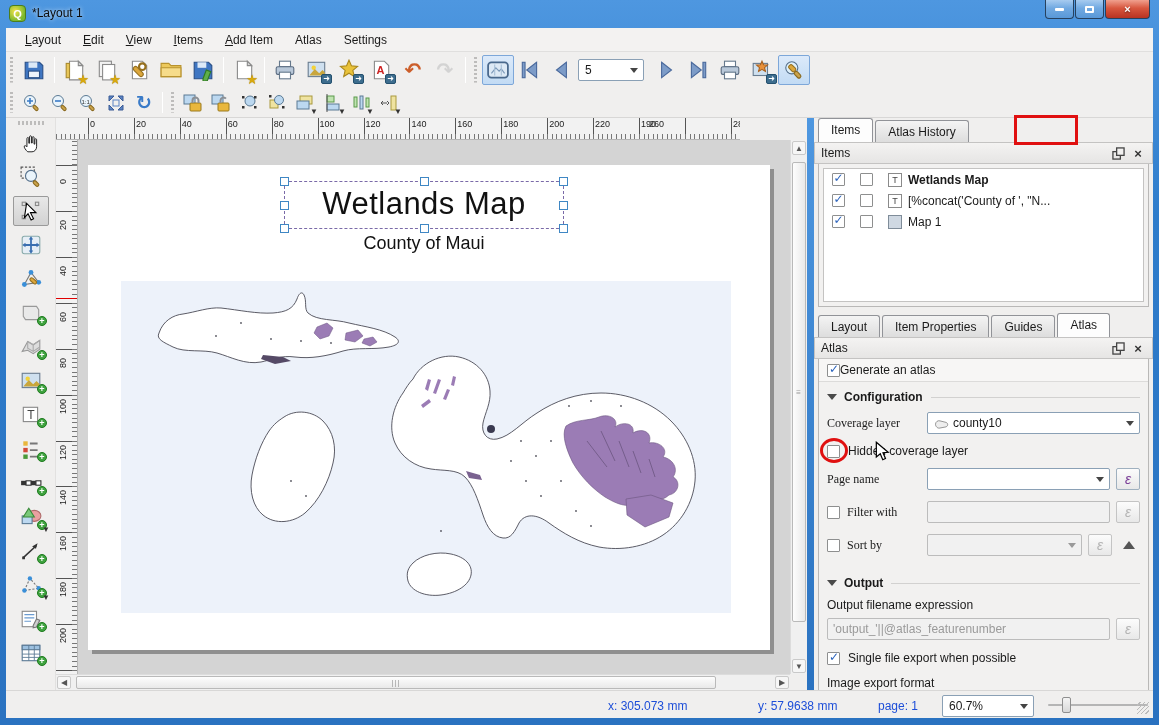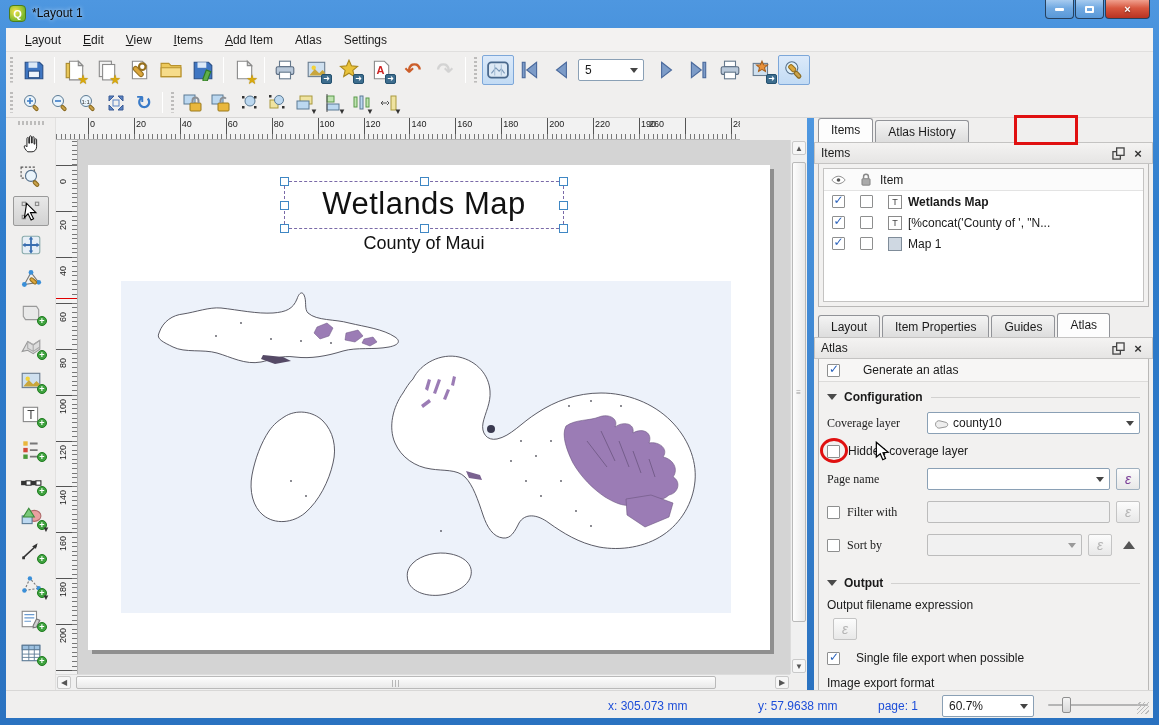--- a/index.html
+++ b/index.html
@@ -726,35 +726,20 @@
           <span class="dock-icon">
             <svg width="13" height="13" viewBox="0 0 14 14">
                 <rect x="1" y="5" width="8" height="8" fill="none" stroke="#444" stroke-width="1.4"></rect>
                 <rect x="5" y="1" width="8" height="8" fill="#f2f1f0" stroke="#444" stroke-width="1.4"></rect>
               </svg>
           </span>
           <span class="dock-icon">×</span>
         </div>
         <div class="dock-body" style="margin:0 4px; padding:4px;">
           <div id="items-tree" style="border:1px solid #c4c3c2;">
-            <div id="items-header">
-              <span class="col-eye">
-                <svg width="15" height="12" viewBox="0 0 20 14">
-                    <path d="M1 7s4-5 9-5 9 5 9 5-4 5-9 5-9-5-9-5z" fill="#fff" stroke="#666"></path>
-                    <circle cx="10" cy="7" r="2.4" fill="#555"></circle>
-                  </svg>
-              </span>
-              <span class="col-lock">
-                <svg width="12" height="13" viewBox="0 0 14 16">
-                    <rect x="2" y="7" width="10" height="8" rx="1" fill="#aaa" stroke="#777"></rect>
-                    <path d="M4 7V4.5a3 3 0 016 0V7" fill="none" stroke="#888" stroke-width="1.8"></path>
-                  </svg>
-              </span>
-              <span>Item</span>
-            </div>
             <div class="tree-row">
               <span class="col-eye">
                   <span class="cb checked"></span>
                 </span>
               <span class="col-lock">
                   <span class="cb"></span>
                 </span>
               <span class="type-icon">T</span>
               <span style="font-weight:bold;">Wetlands Map</span>
             </div>
@@ -795,21 +780,21 @@
                 <rect x="1" y="5" width="8" height="8" fill="none" stroke="#444" stroke-width="1.4"></rect>
                 <rect x="5" y="1" width="8" height="8" fill="#f2f1f0" stroke="#444" stroke-width="1.4"></rect>
               </svg>
           </span>
           <span class="dock-icon">×</span>
         </div>
 
         <div class="dock-body" style="margin:0 4px; height:342px; position:relative;">
           <div class="apanel-row" style="border-bottom:1px solid #dcdbda; background:#f7f6f5;">
             <span class="cb checked"></span>
-            <span style="margin-left:23px;text-align:center;">Generate an atlas</span>
+            <span style="margin-left:0;text-align:center;">Generate an atlas</span>
           </div>
 
           <div class="group-head">
             <span class="tri"></span>
             <span>Configuration</span>
             <span class="hline"></span>
           </div>
 
           <div class="apanel-row">
             <span class="flabel">Coverage layer</span>
@@ -869,24 +854,27 @@
           <div class="group-head" style="margin-top:8px;">
             <span class="tri"></span>
             <span>Output</span>
             <span class="hline"></span>
           </div>
 
           <div class="apanel-row" style="padding-bottom:2px;">
             <span>Output filename expression</span>
           </div>
           <div class="apanel-row">
+            <span class="tinput disabled field">
+              <span>'output_'||@atlas_featurenumber</span>
+            </span>
             <span class="exp-btn disabled">ε</span>
           </div>
 
-          <div class="apanel-row" style="padding-top:7px;gap:8px;">
+          <div class="apanel-row" style="padding-top:7px;">
             <span class="cb checked"></span>
             <span style="margin-left:8px;">Single file export when possible</span>
           </div>
 
           <div class="apanel-row" style="padding-top:7px;">
             <span style="width:108px;flex:none;">Image export format</span>
           </div>
         </div>
 
         <span class="anno-rect" style="left:200px; top:-3px; width:64px; height:30px;"></span>

